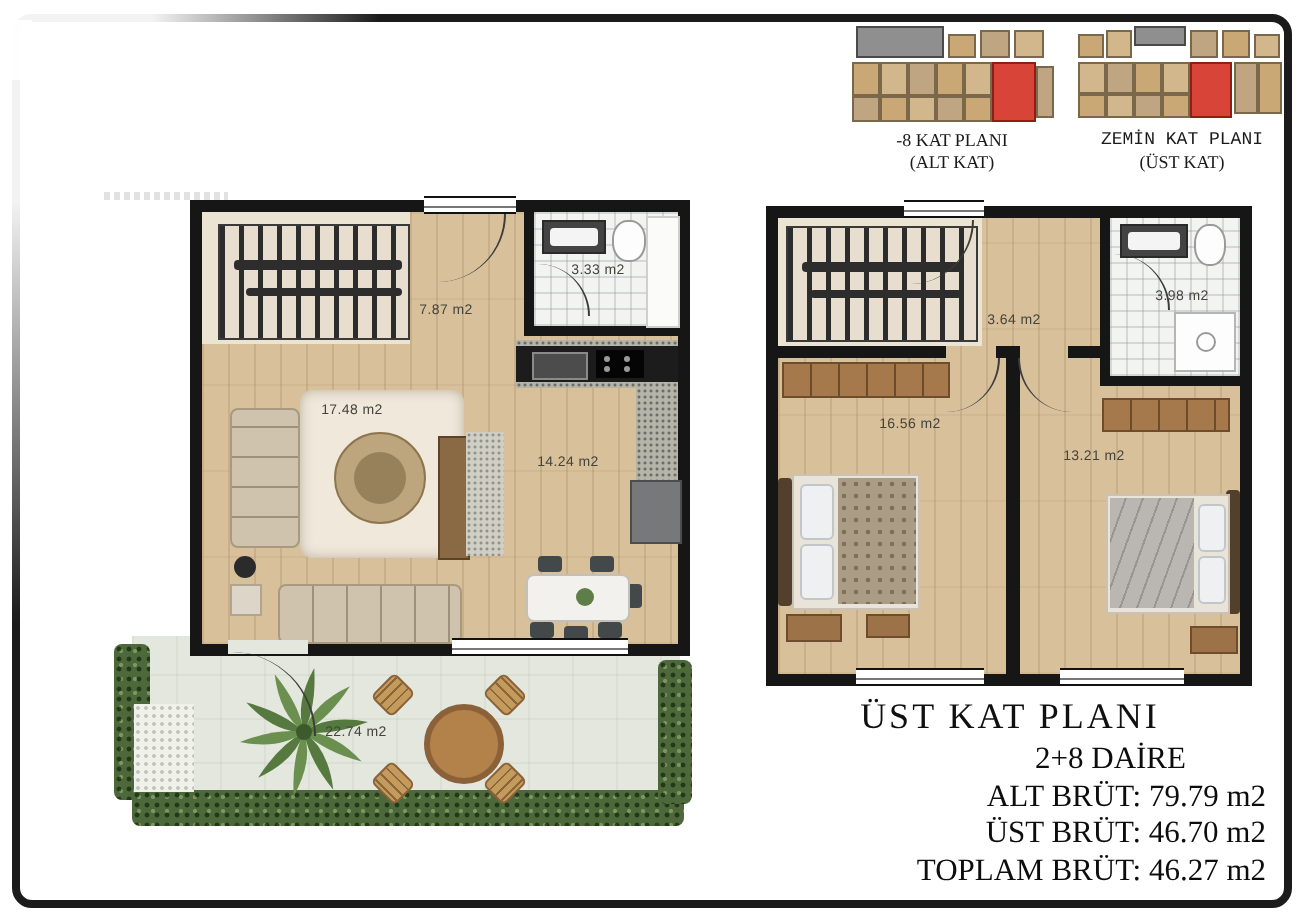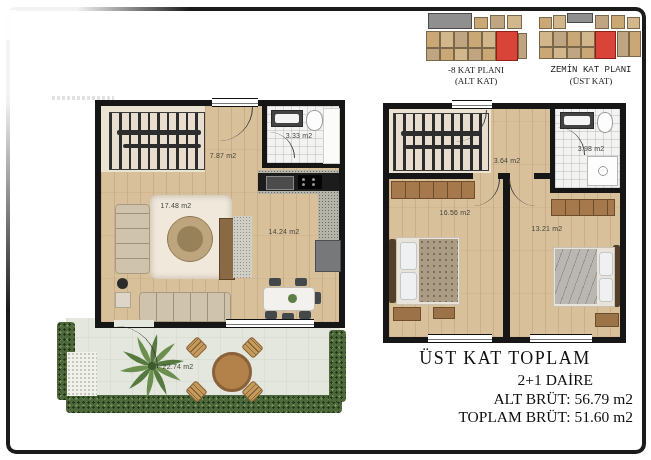--- a/index.html
+++ b/index.html
@@ -270,24 +270,25 @@
       <div class="duvet2 abs" style="left:1px;top:1px;width:42px;height:55px;"></div>
       <div class="pillow abs" style="left:45px;top:4px;width:12px;height:22px;"></div>
       <div class="pillow abs" style="left:45px;top:30px;width:12px;height:22px;"></div>
     </div>
     <div class="brownbox abs" style="left:206px;top:204px;width:22px;height:12px;"></div>
   </div>
 
   <div class="win" style="left:452px;top:100px;width:40px;height:9px;"></div>
   <div class="win" style="left:428px;top:334px;width:64px;height:9px;"></div>
   <div class="win" style="left:530px;top:334px;width:62px;height:9px;"></div>
-  <div class="plan-label" style="left:405px;top:348px;width:200px;">ÜST KAT TOPLAM</div>
+  <div class="plan-label" style="left:405px;top:348px;width:200px;">ÜST KAT PLANI</div>
 
   <div class="summary">
-    <div class="title">2+1 DAİRE</div>
-    <div>ALT BRÜT: 56.79 m2</div>
-    <div>TOPLAM BRÜT: 51.60 m2</div>
+    <div class="title">2+8 DAİRE</div>
+    <div>ALT BRÜT: 79.79 m2</div>
+    <div>ÜST BRÜT: 46.70 m2</div>
+    <div>TOPLAM BRÜT: 46.27 m2</div>
   </div>
 
   <div class="frame"></div>
   <div class="fade-top"></div>
   <div class="fade-left"></div>
 </div>
 
 </body></html>

